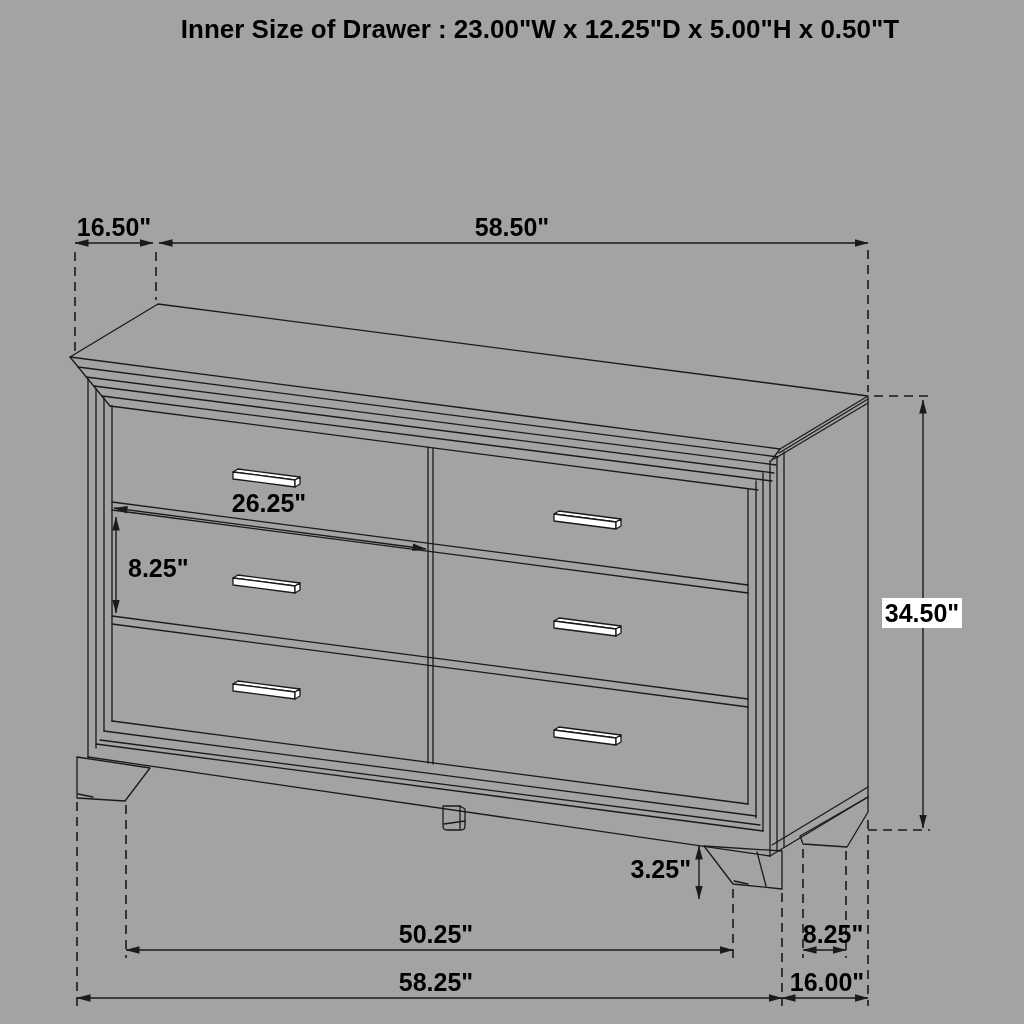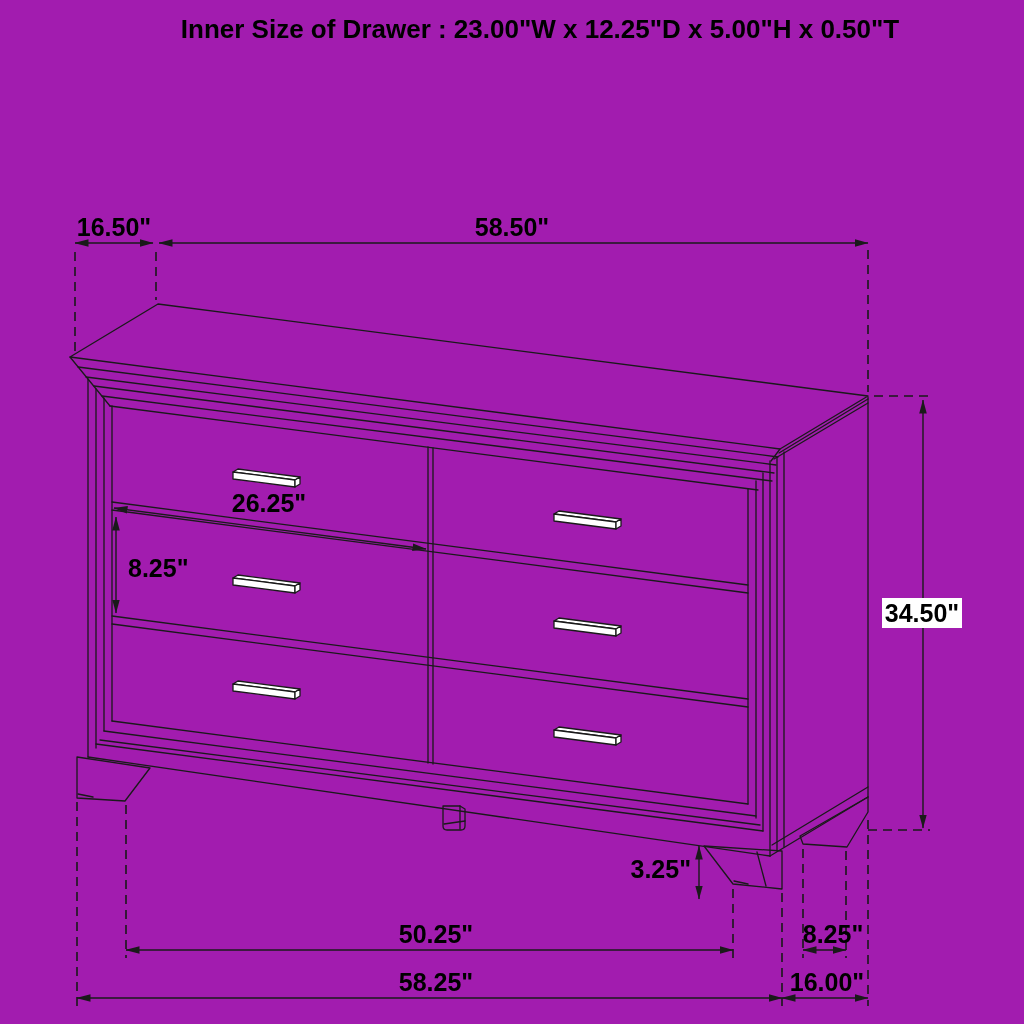--- a/index.html
+++ b/index.html
@@ -1,16 +1,16 @@
 <!DOCTYPE html>
 <html><head>
 <meta charset="utf-8">
 <style>
   html,body{margin:0;padding:0;background:#ffffff;}
-  .page{position:relative;width:1024px;height:1024px;background:#a21caf;overflow:hidden;
+  .page{position:relative;width:1024px;height:1024px;background:#a3a3a3;overflow:hidden;
         font-family:"Liberation Sans", sans-serif;}
   svg{display:block;}
   .struct{fill:none;stroke:#1a1a1a;stroke-width:1.3;stroke-linejoin:round;stroke-linecap:round;}
   .fillw{fill:#ffffff;stroke:#1a1a1a;stroke-width:1.3;stroke-linejoin:round;}
   .dim{fill:none;stroke:#1a1a1a;stroke-width:1.4;}
   .ext{fill:none;stroke:#1a1a1a;stroke-width:1.6;stroke-dasharray:9 6;}
   .dimtxt{font-family:"Liberation Sans", sans-serif;font-weight:bold;font-size:25px;fill:#000000;}
   .titletxt{font-family:"Liberation Sans", sans-serif;font-weight:bold;font-size:26px;fill:#000000;}
 </style>
 </head>

